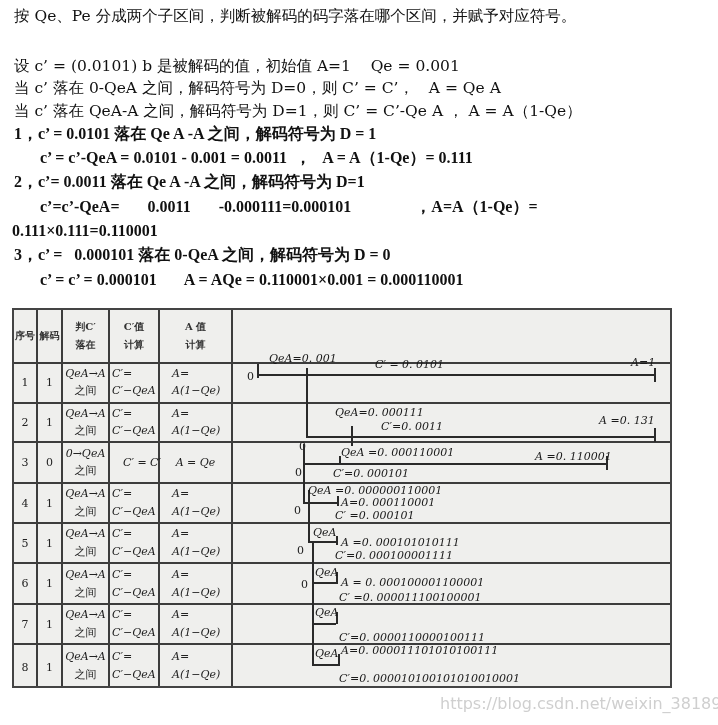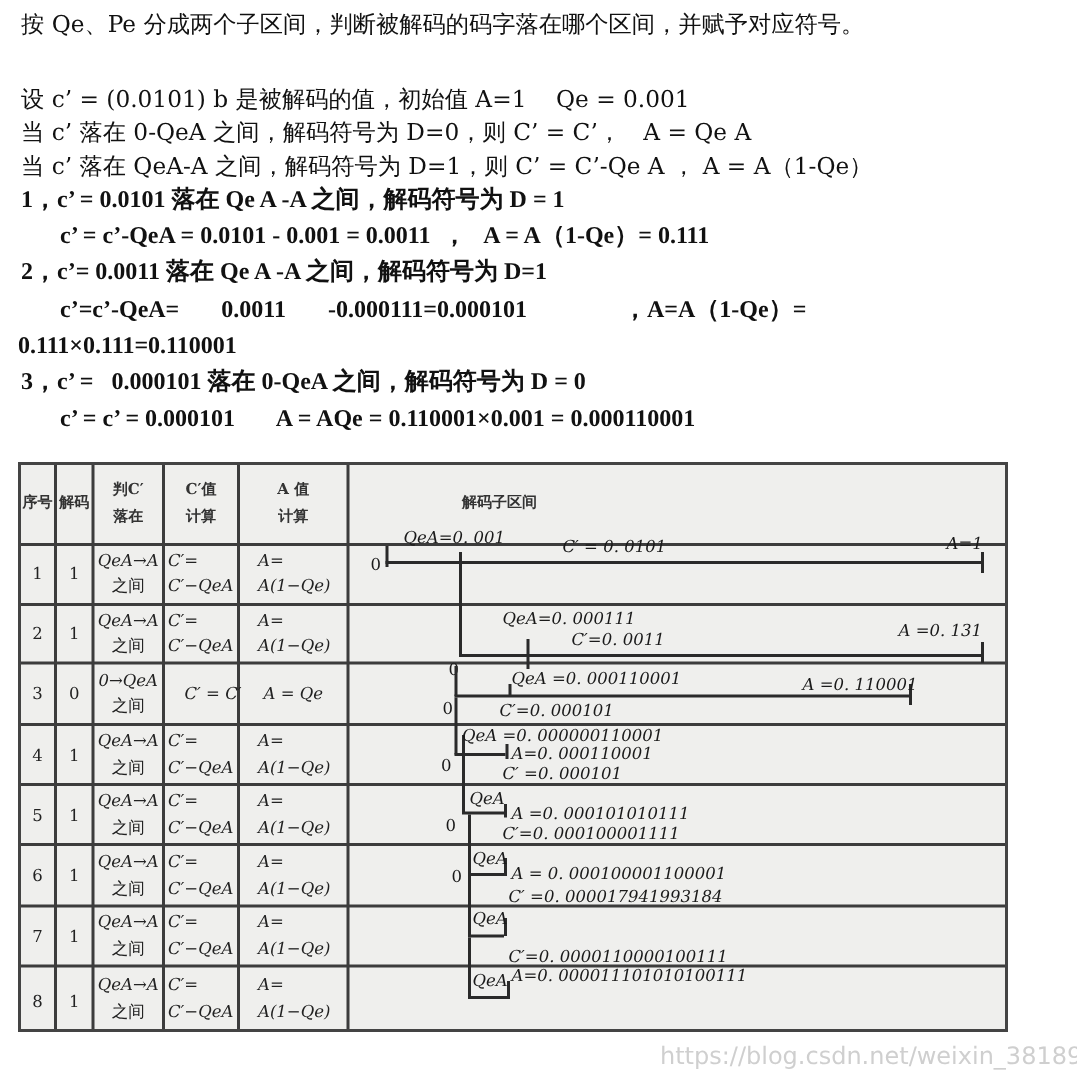--- a/index.html
+++ b/index.html
@@ -61,21 +61,20 @@
   <div class="hline" style="top:333px;"></div>
 
   <div class="cell hdr" style="left:0; width:22px; top:18px;">序号</div>
   <div class="cell hdr" style="left:24px; width:23px; top:18px;">解码</div>
   <div class="cell hdr" style="left:49px; width:45px; top:9px;">判C′</div>
   <div class="cell hdr" style="left:49px; width:45px; top:27px;">落在</div>
   <div class="cell hdr" style="left:96px; width:48px; top:9px;">C′值</div>
   <div class="cell hdr" style="left:96px; width:48px; top:27px;">计算</div>
   <div class="cell hdr" style="left:146px; width:71px; top:9px;">A 值</div>
   <div class="cell hdr" style="left:146px; width:71px; top:27px;">计算</div>
-  <div class="cell hdr" style="left:219px; width:200px; top:18px;">解码子区间</div>
 
   <div class="cell" style="left:0; width:22px; top:65px;">1</div>
   <div class="cell" style="left:24px; width:23px; top:65px;">1</div>
   <div class="cell it" style="left:49px; width:45px; top:56px;">QeA→A</div>
   <div class="cell" style="left:49px; width:45px; top:73px;">之间</div>
   <div class="cell it cell-left" style="left:98px; width:46px; top:56px;">C′=</div>
   <div class="cell it cell-left" style="left:98px; width:46px; top:73px;">C′−QeA</div>
   <div class="cell it cell-left" style="left:158px; width:58px; top:56px;">A=</div>
   <div class="cell it cell-left" style="left:158px; width:58px; top:73px;">A(1−Qe)</div>
 
@@ -187,29 +186,30 @@
     <div class="dtext it" style="left:80px; top:216px;">QeA</div>
     <div class="dtext it" style="left:108px; top:226px;">A =0. 000101010111</div>
     <div class="dtext it" style="left:102px; top:239px;">C′=0. 000100001111</div>
 
     <div class="dline" style="left:79px; top:233px; width:2px; height:40px;"></div>
     <div class="dline" style="left:79px; top:272px; width:24px; height:2px;"></div>
     <div class="dline" style="left:103px; top:262px; width:2px; height:12px;"></div>
     <div class="dtext" style="left:68px; top:268px;">0</div>
     <div class="dtext it" style="left:82px; top:256px;">QeA</div>
     <div class="dtext it" style="left:108px; top:266px;">A = 0. 000100001100001</div>
-    <div class="dtext it" style="left:106px; top:281px;">C′ =0. 000017941993184</div>
+    <div class="dtext it" style="left:106px; top:281px;">C′ =0. 000011100100001</div>
 
     <div class="dline" style="left:79px; top:274px; width:2px; height:40px;"></div>
     <div class="dline" style="left:79px; top:313px; width:24px; height:2px;"></div>
     <div class="dline" style="left:103px; top:302px; width:2px; height:12px;"></div>
     <div class="dtext it" style="left:82px; top:296px;">QeA</div>
     <div class="dtext it" style="left:108px; top:307px;margin-top:27px;">A=0. 000011101010100111</div>
     <div class="dtext it" style="left:106px; top:321px;text-align:right;">C′=0. 0000110000100111</div>
 
     <div class="dline" style="left:79px; top:315px; width:2px; height:40px;"></div>
     <div class="dline" style="left:79px; top:354px; width:26px; height:2px;"></div>
     <div class="dline" style="left:105px; top:344px; width:2px; height:12px;"></div>
     <div class="dtext it" style="left:82px; top:337px;">QeA</div>
+    <div class="dtext it" style="left:106px; top:362px;">C′=0. 000010100101010010001</div>
   </div>
 </div>
 
 <div class="watermark">https://blog.csdn.net/weixin_38189964</div>
 
 </body></html>

